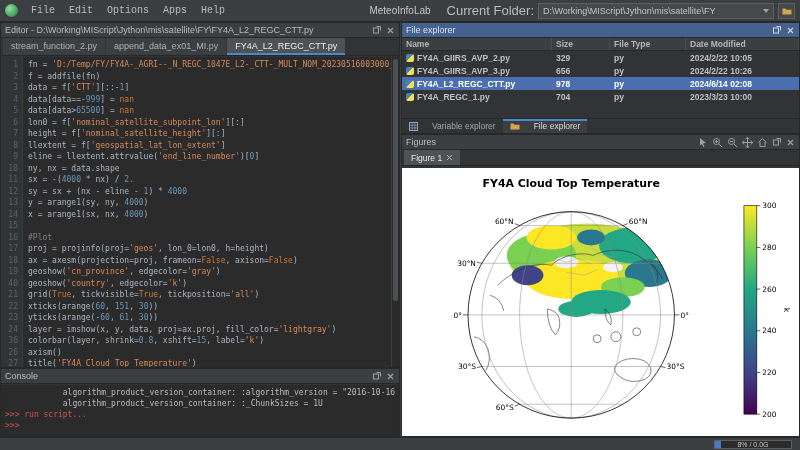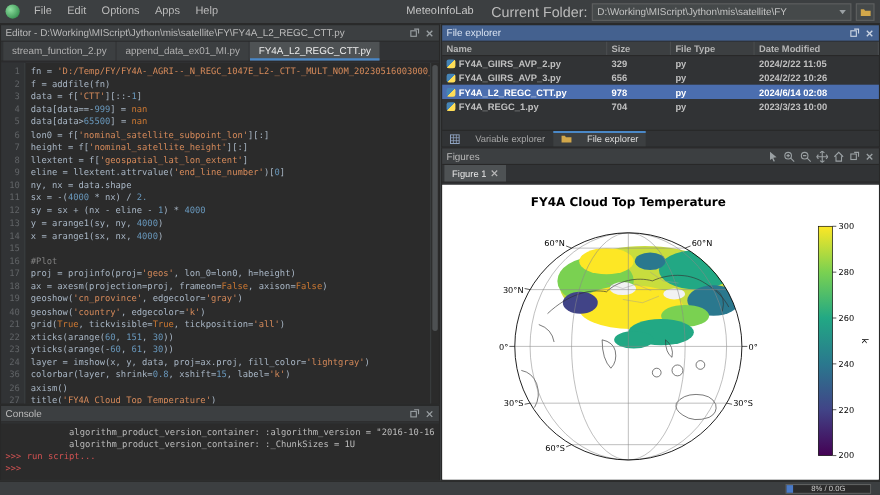--- a/index.html
+++ b/index.html
@@ -6,21 +6,21 @@
   html,body{background:#1e1e1e;}
   .app{position:relative;width:800px;height:450px;overflow:hidden;background:#3c3f41;
        font-family:"Liberation Sans",sans-serif;font-size:10px;color:#bbbbbb;}
 
   
   .titlebar{position:absolute;top:0;left:0;right:0;height:22px;display:flex;align-items:center;
             background:#3c3f41;border-bottom:1px solid #282828;}
   .logo{width:13px;height:13px;border-radius:50%;margin:0 6px 0 5px;
         background:radial-gradient(circle at 35% 35%,#8fe0a0,#1e7a3a);}
   .menus{display:flex;align-items:center;}
-  .menu-item{padding:0 7px;font-size:10px;color:#bbbbbb;cursor:default;}
+  .menu-item{padding:0 7px;font-size:10px;color:#bbbbbb;cursor:default;font-family:Liberation Mono, monospace;}
   .apptitle{position:absolute;left:50%;transform:translateX(-50%);font-size:10px;color:#c6c6c6;}
   .folderbox{margin-left:auto;display:flex;align-items:center;gap:4px;padding-right:5px;}
   .folderlabel{font-size:13px;color:#bbbbbb;white-space:nowrap;}
   .foldercombo{width:236px;height:16px;background:#45494a;border:1px solid #5e6060;
                display:flex;align-items:center;padding:0 4px;font-size:9px;color:#c3c3c3;}
   .foldercombo .fval{flex:1;overflow:hidden;white-space:nowrap;}
   .caret{width:0;height:0;border-left:3px solid transparent;border-right:3px solid transparent;
          border-top:4px solid #9aa0a3;margin-left:3px;}
   .folderbtn{width:17px;height:16px;background:#45494a;border:1px solid #5e6060;
              display:flex;align-items:center;justify-content:center;}
@@ -255,21 +255,21 @@
         <div class="fcol c-date">Date Modified</div>
       </div>
     <div>
         <div class="frow">
           <div class="fcol c-name">
             <span class="pyicon"></span>
             <span>FY4A_GIIRS_AVP_2.py</span>
           </div>
           <div class="fcol c-size">329</div>
           <div class="fcol c-type">py</div>
-          <div class="fcol c-date">2024/2/22 11:05</div>
+          <div class="fcol c-date">2024/2/22 10:05</div>
         </div>
         <div class="frow">
           <div class="fcol c-name">
             <span class="pyicon"></span>
             <span>FY4A_GIIRS_AVP_3.py</span>
           </div>
           <div class="fcol c-size">656</div>
           <div class="fcol c-type">py</div>
           <div class="fcol c-date">2024/2/22 10:26</div>
         </div>

